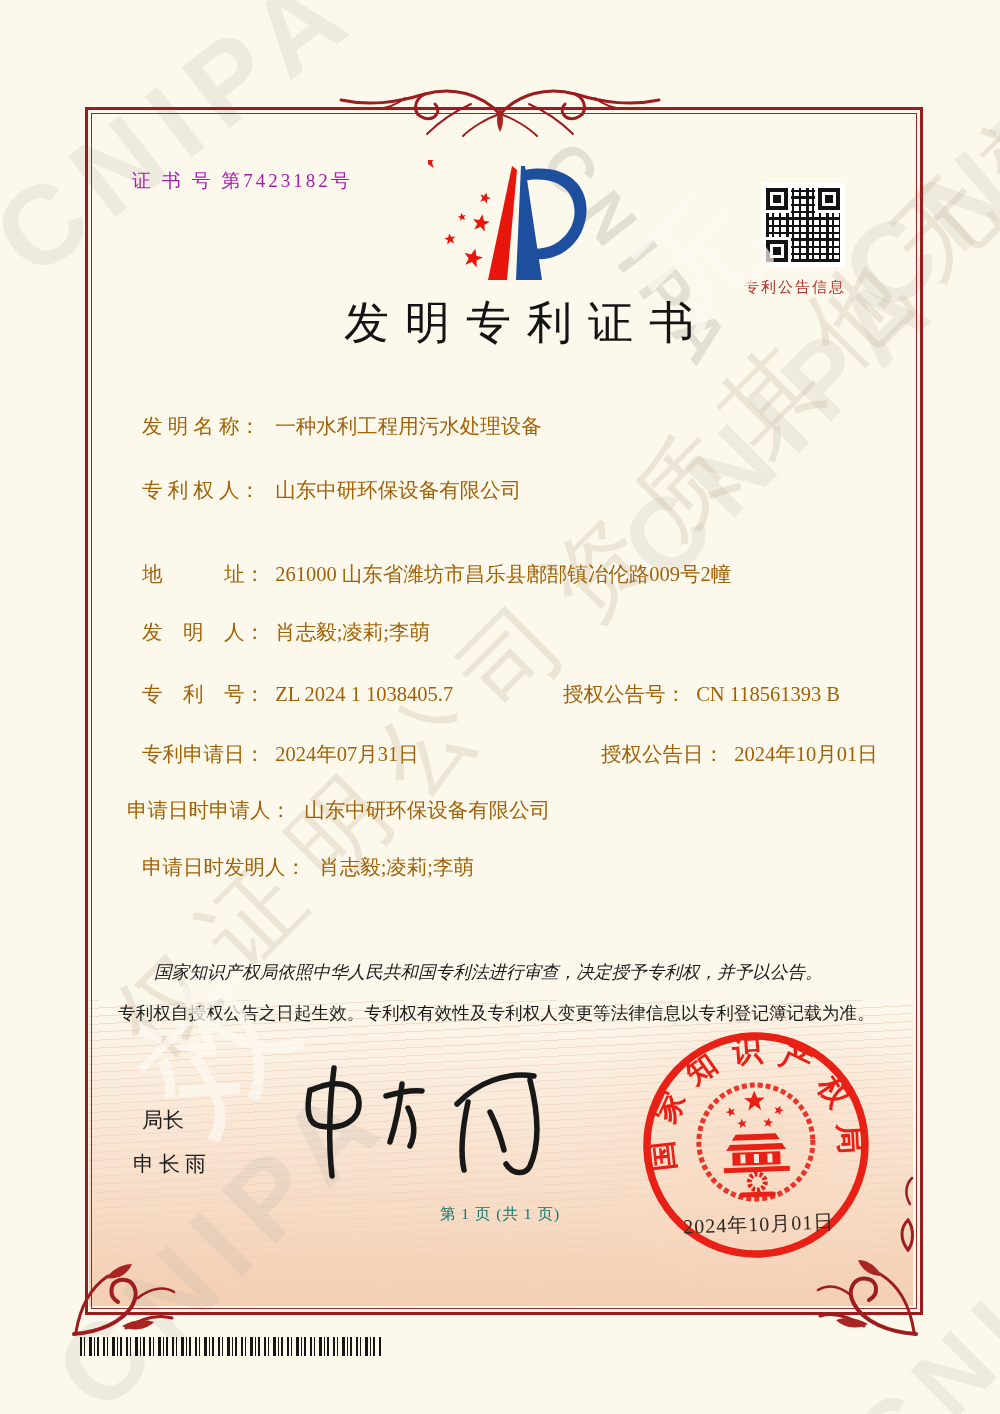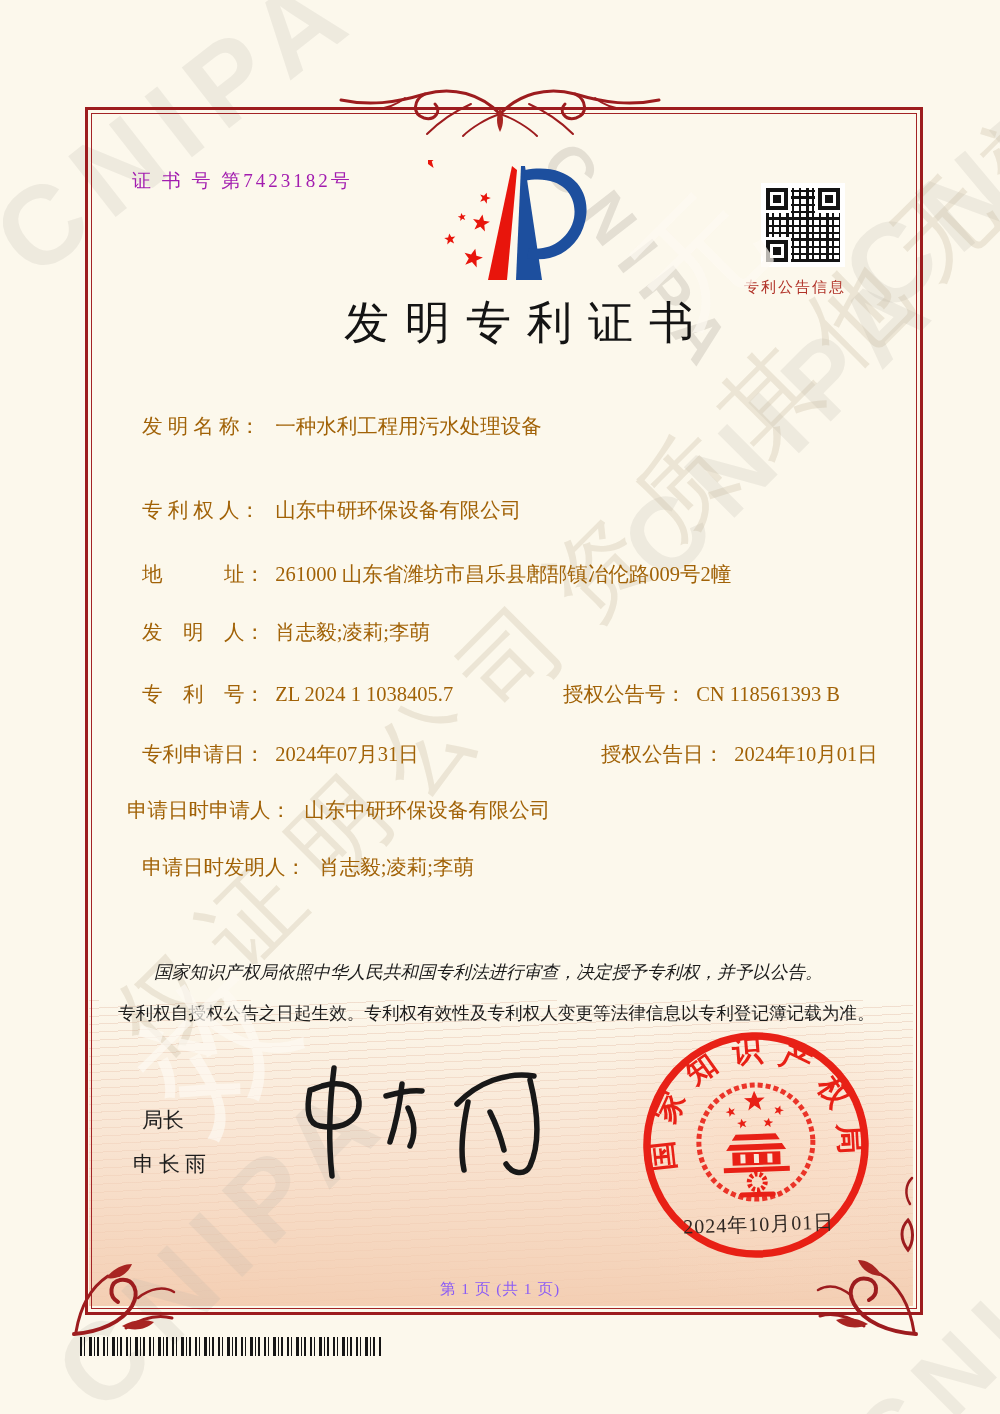--- a/index.html
+++ b/index.html
@@ -45,22 +45,22 @@
   .statement{position:absolute;left:118px;top:952px;width:770px;z-index:3;
              font-size:17.6px;line-height:2.32;color:#1b1b1b;}
   .statement .l1{padding-left:36px;font-style:italic;}
   
   .signer-title{position:absolute;left:142px;top:1106px;font-size:21px;z-index:3;}
   .signer-name{position:absolute;left:133px;top:1150px;font-size:21px;letter-spacing:5px;z-index:3;}
   .signature{position:absolute;left:282px;top:1050px;z-index:4;}
   
   .seal{position:absolute;left:638px;top:1026px;z-index:7;opacity:.96;transform:rotate(-2deg);}
   
-  .pagenum{position:absolute;left:0;top:1279px;width:100%;text-align:center;font-size:15.5px;
-           letter-spacing:1px;color:#8b5cf6;z-index:3;}
+  .pagenum{position:absolute;left:0;top:1204px;width:100%;text-align:center;font-size:15.5px;
+           letter-spacing:1px;color:#0f766e;z-index:3;}
   .barcode{position:absolute;left:80px;top:1337px;width:302px;height:19px;z-index:3;
     background:repeating-linear-gradient(90deg,
       #161616 0 2px,transparent 2px 4px,#161616 4px 5px,transparent 5px 9px,
       #161616 9px 12px,transparent 12px 14px,#161616 14px 15px,transparent 15px 17px,
       #161616 17px 19px,transparent 19px 23px);}
 </style>
 </head>
 <body>
 
 <div class="page">
@@ -139,21 +139,21 @@
     <div class="fp bl"></div>
   </div>
   <div class="qr-caption">专利公告信息</div>
 
   <div class="title">发明专利证书</div>
 
   <div class="cell w128" style="left:142px;top:412px;">
     <span class="lab">发 明 名 称：</span>
     <span class="val">一种水利工程用污水处理设备</span>
   </div>
-  <div class="cell w128" style="left:142px;top:496px;">
+  <div class="cell w128" style="left:142px;top:476px;">
     <span class="lab">专 利 权 人：</span>
     <span class="val">山东中研环保设备有限公司</span>
   </div>
   <div class="cell w128" style="left:142px;top:560px;">
     <span class="lab">地　　　址：</span>
     <span class="val">261000 山东省潍坊市昌乐县鄌郚镇冶伦路009号2幢</span>
   </div>
   <div class="cell w128" style="left:142px;top:618px;">
     <span class="lab">发　明　人：</span>
     <span class="val">肖志毅;凌莉;李萌</span>

